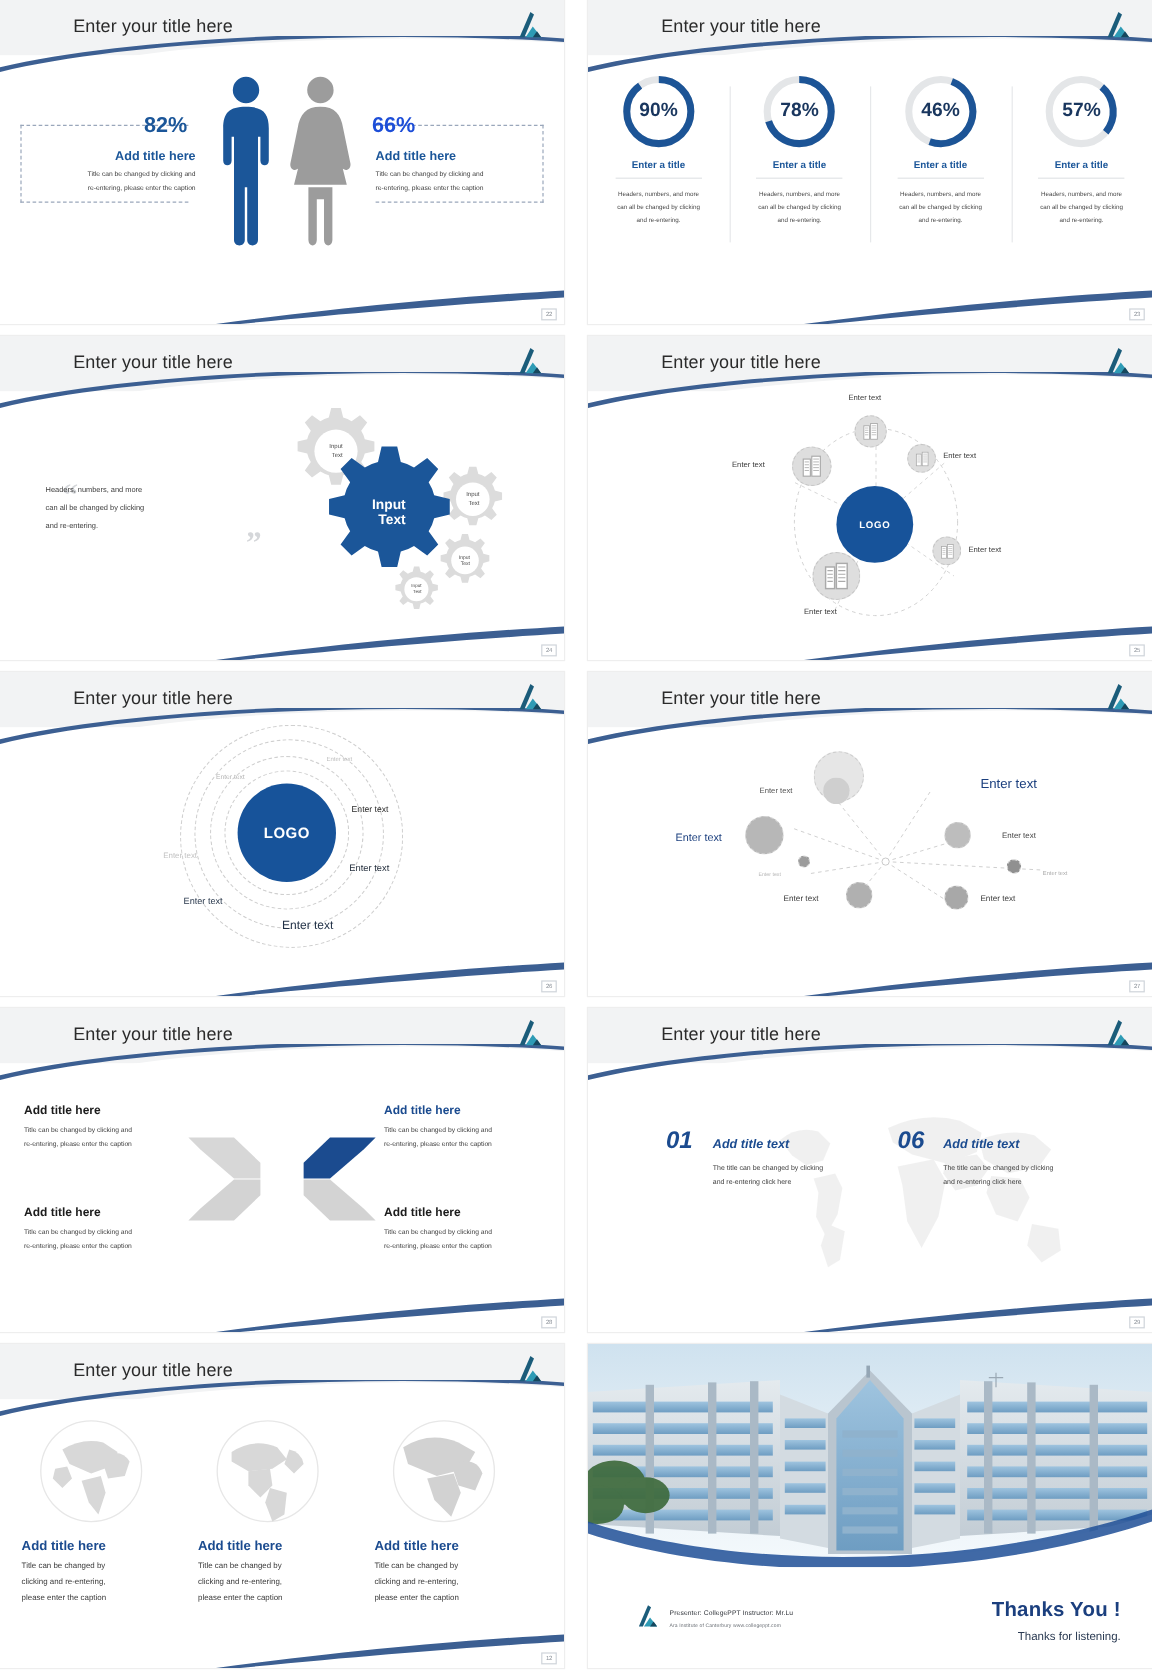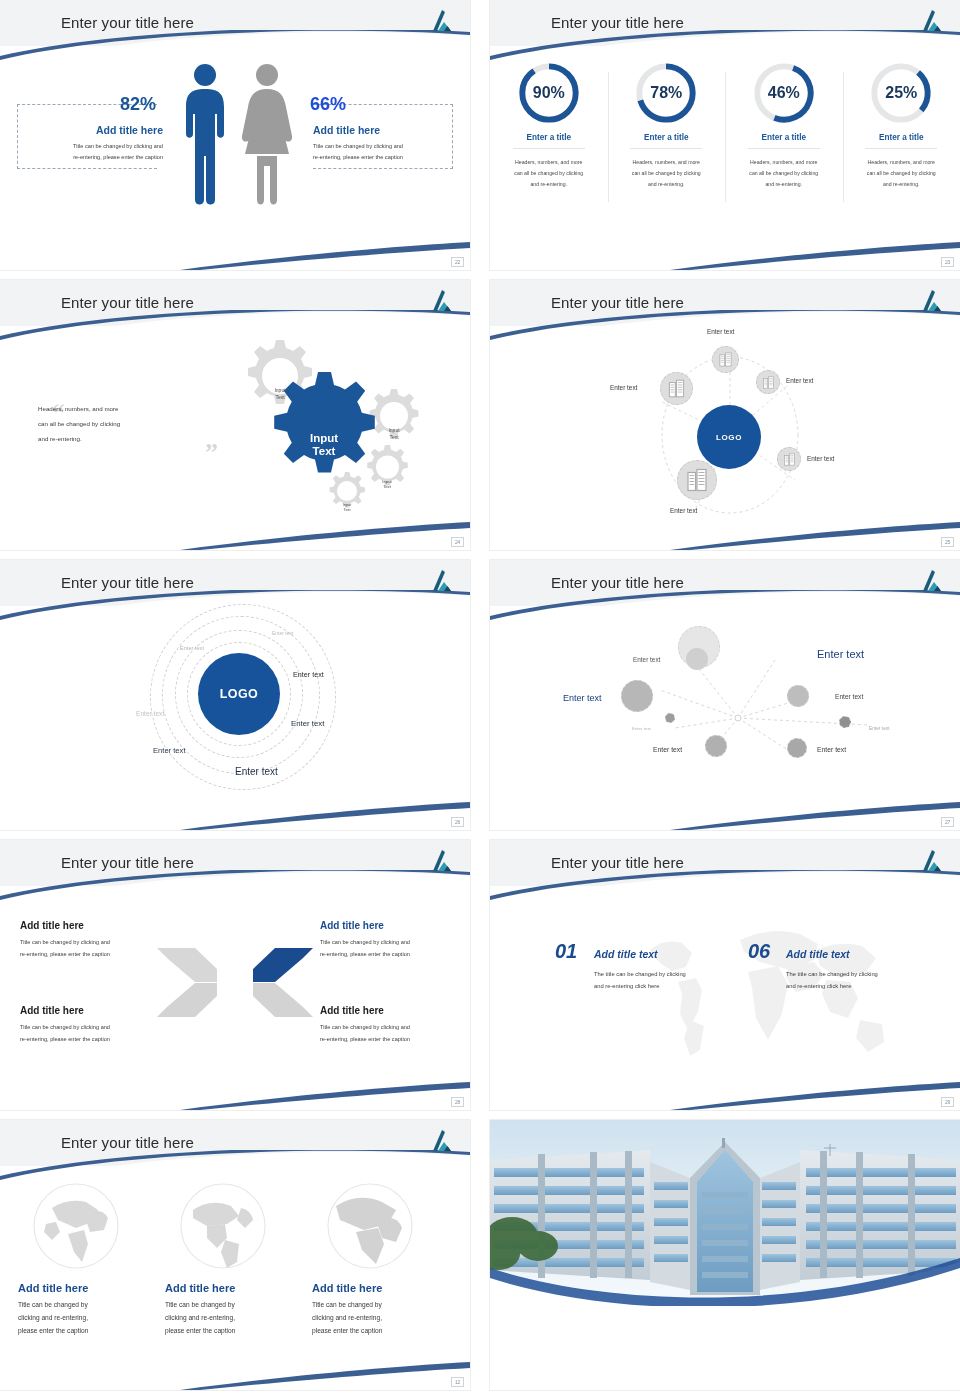--- a/index.html
+++ b/index.html
@@ -82,22 +82,22 @@
   .s2-t { font-size:8.2px; font-weight:bold; color:#1b5699; padding-bottom:6px;
           border-bottom:1px solid #e2e4e6; width:72px; margin:0 auto 8px; }
   .s2-p { font-size:5.2px; color:#4a4a4a; line-height:2.15; width:74px; margin:0 auto; }
 
   
   .quote-mark { position:absolute; font-size:26px; color:#d5d7da; font-family:"Liberation Serif",serif;
                 font-weight:bold; }
   .s3-txt { position:absolute; left:38px; top:122px; width:132px;
             font-size:6.2px; color:#3d3d3d; line-height:2.4; }
   .s3-gears { position:absolute; left:228px; top:52px; width:205px; height:185px; }
-  .gear-label { position:absolute; font-size:5px; color:#4a4a4a; text-align:center; line-height:1.3;
-                transform:translate(-50%,-50%);margin-top:17px; }
+  .gear-label { position:absolute; font-size:5px; color:#4a4a4a; text-align:right; line-height:1.3;
+                transform:translate(-50%,-50%); }
   .gear-label.big { font-size:11.5px; color:#ffffff; font-weight:bold; line-height:1.15; }
 
   
   .s4-core { position:absolute; width:64px; height:64px; border-radius:50%;
              background:#17539a; color:#fff; font-size:8px; font-weight:bold;
              display:flex; align-items:center; justify-content:center; letter-spacing:.6px; }
   .node { position:absolute; border-radius:50%; background:#dedede;
           border:1px dashed #c6c6c6; display:flex; align-items:center; justify-content:center; }
   .node-lbl { position:absolute; font-size:6.4px; color:#3a3a3a; white-space:nowrap; }
 
@@ -248,21 +248,21 @@
         <div class="s2-t">Enter a title</div>
         <div class="s2-p">Headers, numbers, and more can all be changed by clicking and re-entering.</div>
       </div>
 
       <div class="s2-col">
         <div class="donut">
           <svg viewBox="0 0 36 36">
             <circle cx="18" cy="18" r="15.5" fill="none" stroke="#e4e6e8" stroke-width="3.4"></circle>
             <circle cx="18" cy="18" r="15.5" fill="none" stroke="#1c5496" stroke-width="3.4" stroke-dasharray="24.3 160.7" transform="rotate(-50 18 18)"></circle>
           </svg>
-          <div class="val">25%</div>
+          <div class="val">57%</div>
         </div>
         <div class="s2-t">Enter a title</div>
         <div class="s2-p">Headers, numbers, and more can all be changed by clicking and re-entering.</div>
       </div>
     </div>
 
     <svg class="wave-bot" viewBox="0 0 470 34" preserveAspectRatio="none">
       <path d="M180,34 C300,18 400,10 470,6 L470,12 C400,16 300,24 200,34 Z" fill="#3c5f92"></path>
     </svg>
     <div class="pagenum">23</div>
@@ -755,15 +755,26 @@
           <ellipse cx="22" cy="116" rx="26" ry="19"></ellipse>
           <ellipse cx="48" cy="126" rx="20" ry="15"></ellipse>
           <ellipse cx="8" cy="134" rx="22" ry="16"></ellipse>
         </g>
 
         <path d="M0,150 C110,186 300,196 470,142 L470,186 L0,186 Z" fill="#ffffff"></path>
         <path d="M0,148 C110,184 300,194 470,138 L470,148 C300,204 110,194 0,158 Z" fill="#1f4f96" opacity=".85"></path>
       </svg>
     </div>
 
+    <div class="s10-foot">
+      <svg class="s10-logo" viewBox="0 0 28 26">
+        <path d="M14,2 L5,23 L9,23 L17,4 Z" fill="#1b5c7a"></path>
+        <path d="M16,14 L10,23 L23,23 Z" fill="#2e9bb5"></path>
+        <path d="M19.5,18 L16,23 L23,23 Z" fill="#16475e"></path>
+      </svg>
+      <div class="pres-1">Presenter: CollegePPT   Instructor: Mr.Lu</div>
+      <div class="pres-2">Ara Institute of Canterbury      www.collegeppt.com</div>
+      <div class="thanks-h">Thanks You !</div>
+      <div class="thanks-s">Thanks for listening.</div>
+    </div>
   </div>
 
 </div>
 
 </body></html>

